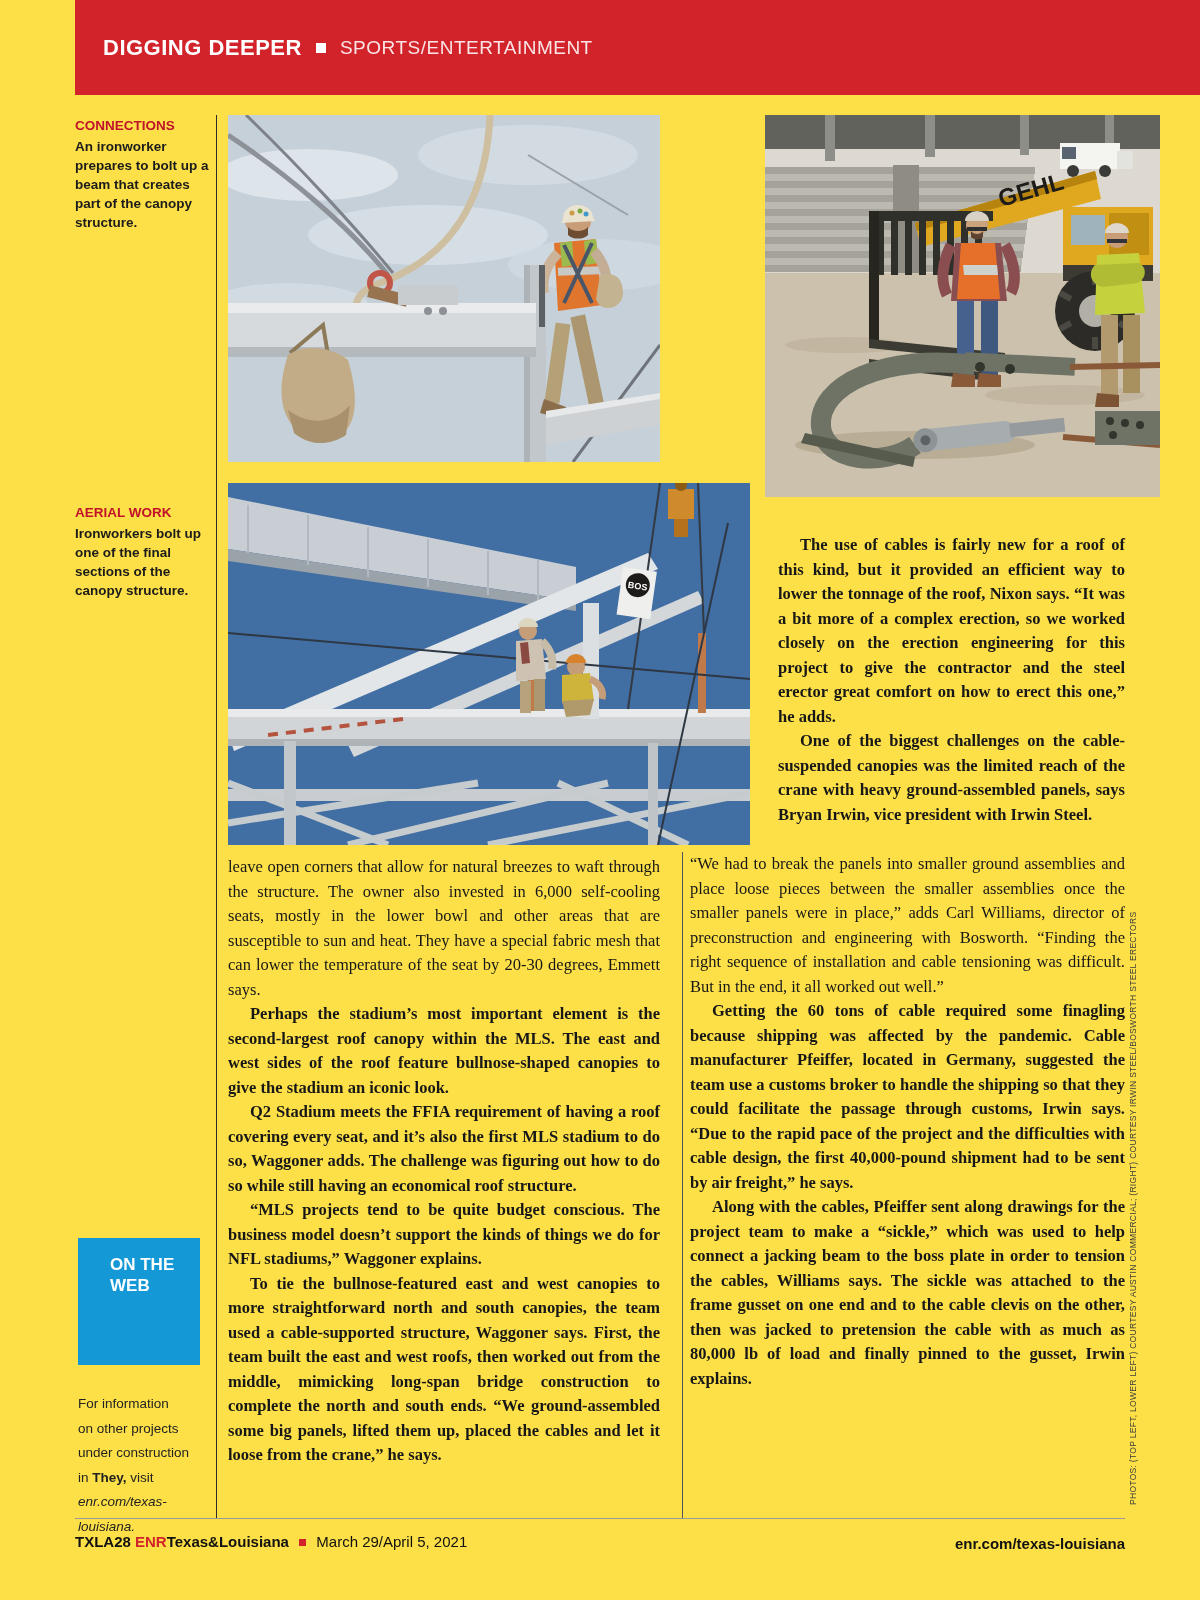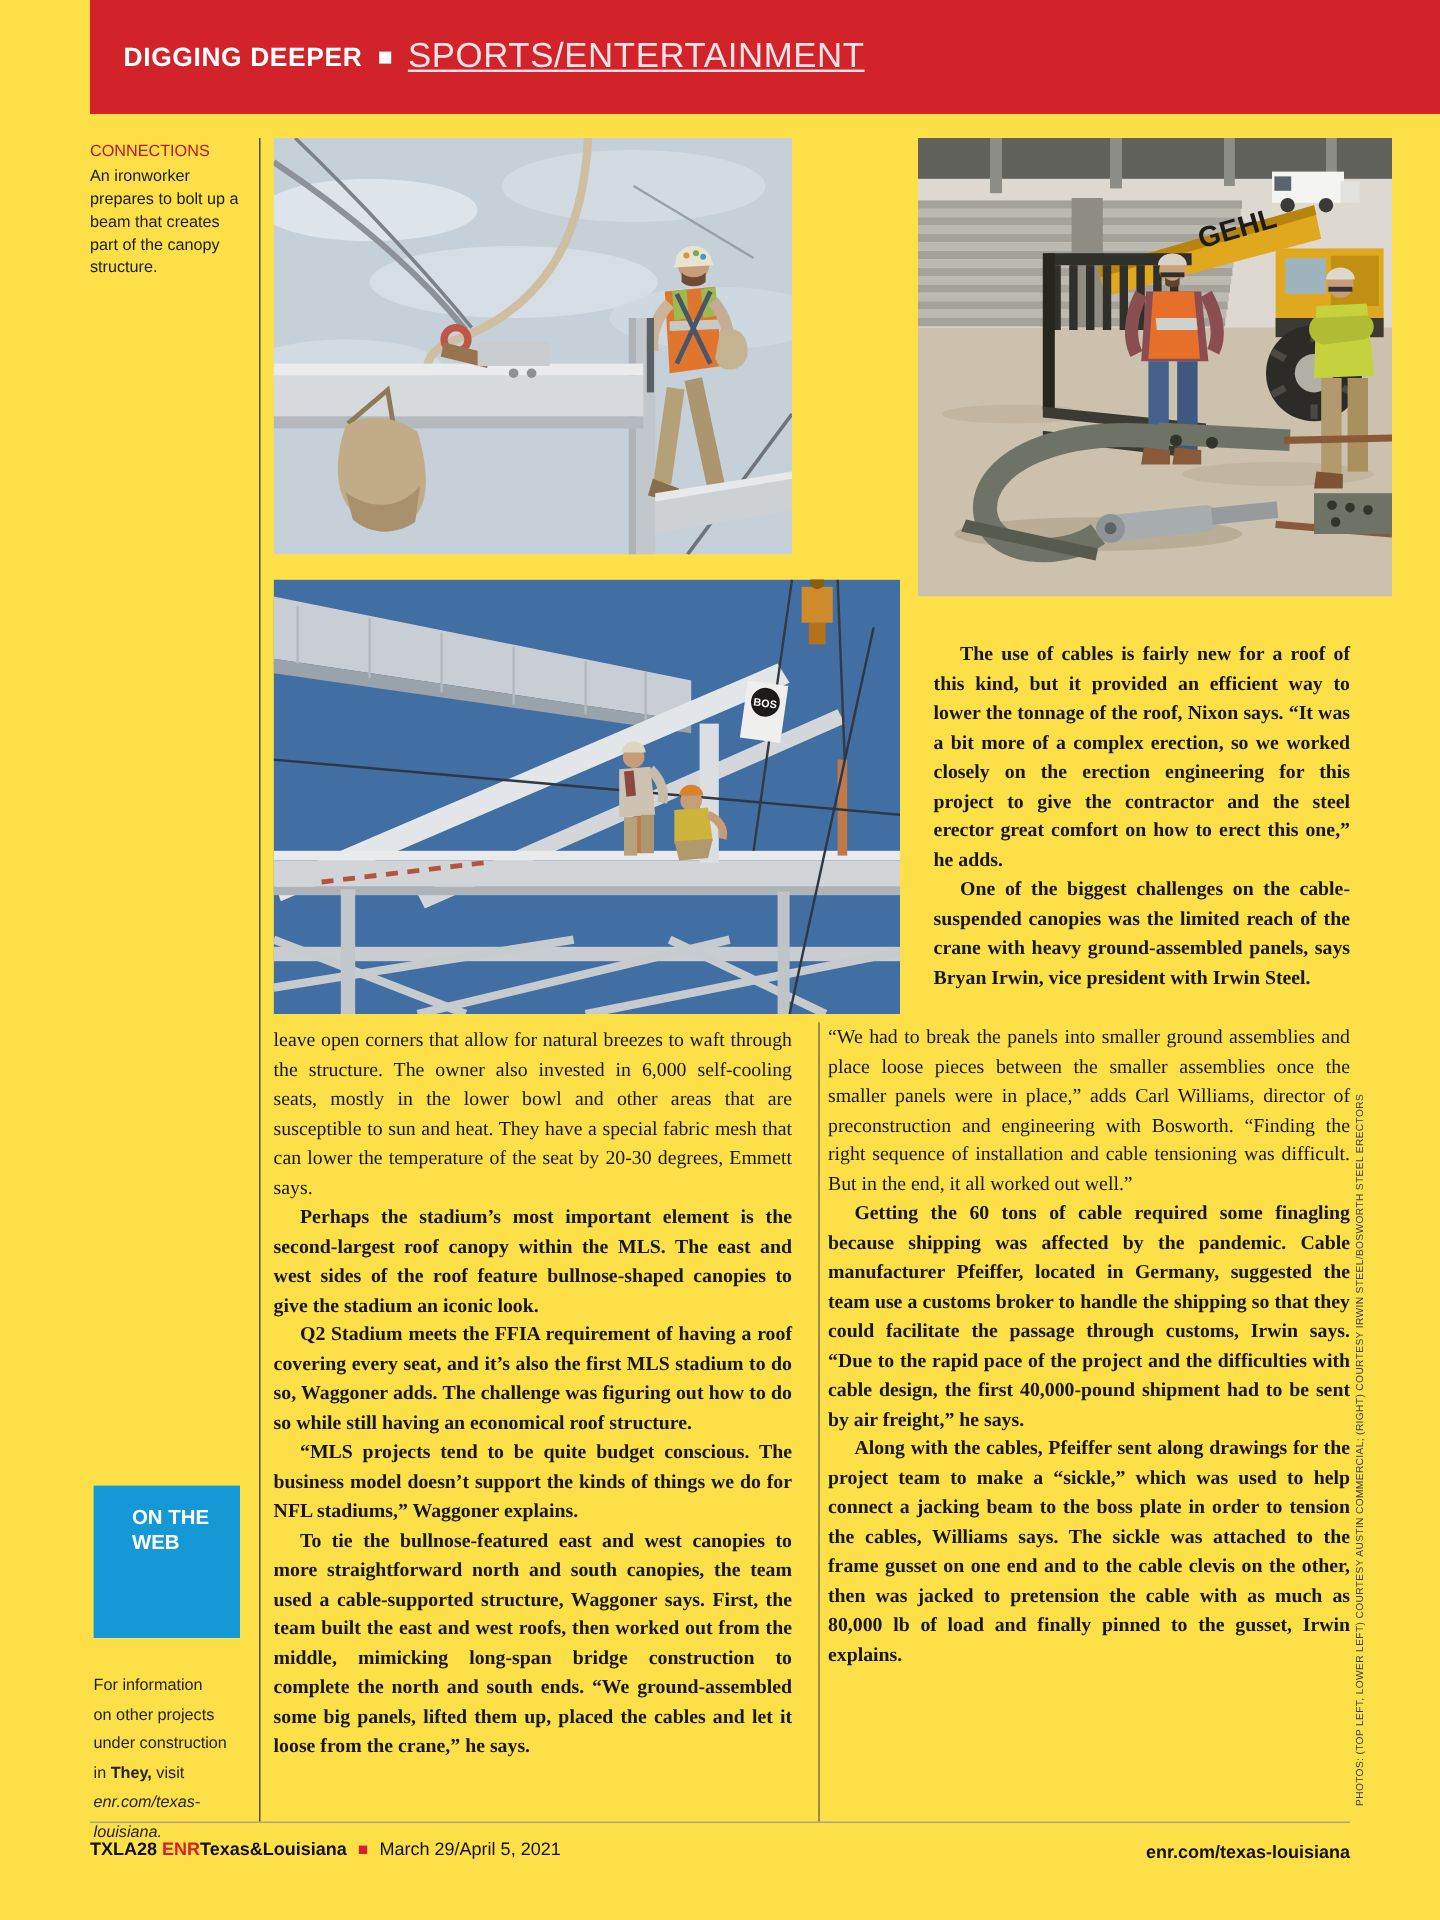--- a/index.html
+++ b/index.html
@@ -4,24 +4,24 @@
 <style>
   html,body{margin:0;padding:0;background:#ffffff;}
   .page{position:relative;width:1200px;height:1600px;background:#fde047;overflow:hidden;
         font-family:"Liberation Sans",sans-serif;color:#1b1b1b;}
 
   
   .banner{position:absolute;left:75px;top:0;width:1125px;height:95px;background:#d2232a;
           display:flex;align-items:center;padding-left:28px;box-sizing:border-box;}
   .banner .kicker{color:#ffffff;font-weight:bold;font-size:22px;letter-spacing:.5px;}
   .banner .sep{width:10px;height:10px;background:#ffffff;margin:0 14px;}
-  .banner .section{color:rgba(255,255,255,.88);font-size:29px;letter-spacing:.5px;text-decoration:underline;}
-
-  
-  .caption{position:absolute;left:75px;width:134px;font-size:13.5px;line-height:19px;font-weight:normal;}
+  .banner .section{color:rgba(255,255,255,.88);font-size:19px;letter-spacing:.5px;}
+
+  
+  .caption{position:absolute;left:75px;width:134px;font-size:13.5px;line-height:19px;font-weight:bold;}
   .caption .cap-title{color:#c1122b;margin-bottom:2px;}
   .cap-connections{top:116px;}
   .cap-aerial{top:503px;}
 
   
   .vrule-left{position:absolute;left:216px;top:115px;width:1px;height:1403px;background:#2b2b2b;}
   .vrule-mid{position:absolute;left:682px;top:852px;width:1px;height:666px;background:#555;}
   .hrule-bottom{position:absolute;left:75px;top:1518px;width:1050px;height:1px;background:#999;}
 
   
@@ -70,20 +70,24 @@
     <span class="kicker">DIGGING DEEPER</span>
     <span class="sep"></span>
     <span class="section">SPORTS/ENTERTAINMENT</span>
   </div>
 
   <div class="caption cap-connections">
     <div class="cap-title">CONNECTIONS</div>
     <div class="cap-body">An ironworker prepares to bolt up a beam that creates part of the canopy structure.</div>
   </div>
 
+  <div class="caption cap-aerial">
+    <div class="cap-title">AERIAL WORK</div>
+    <div class="cap-body">Ironworkers bolt up one of the final sections of the canopy structure.</div>
+  </div>
 
   <div class="vrule-left"></div>
   <div class="vrule-mid"></div>
   <div class="hrule-bottom"></div>
 
   <div class="photo photo-1">
     <svg viewBox="0 0 432 347">
       <rect width="432" height="347" fill="#c6d0d9"></rect>
       <ellipse cx="80" cy="60" rx="90" ry="26" fill="#dfe6eb" opacity=".9"></ellipse>
       <ellipse cx="300" cy="40" rx="110" ry="30" fill="#d4dde4" opacity=".8"></ellipse>

